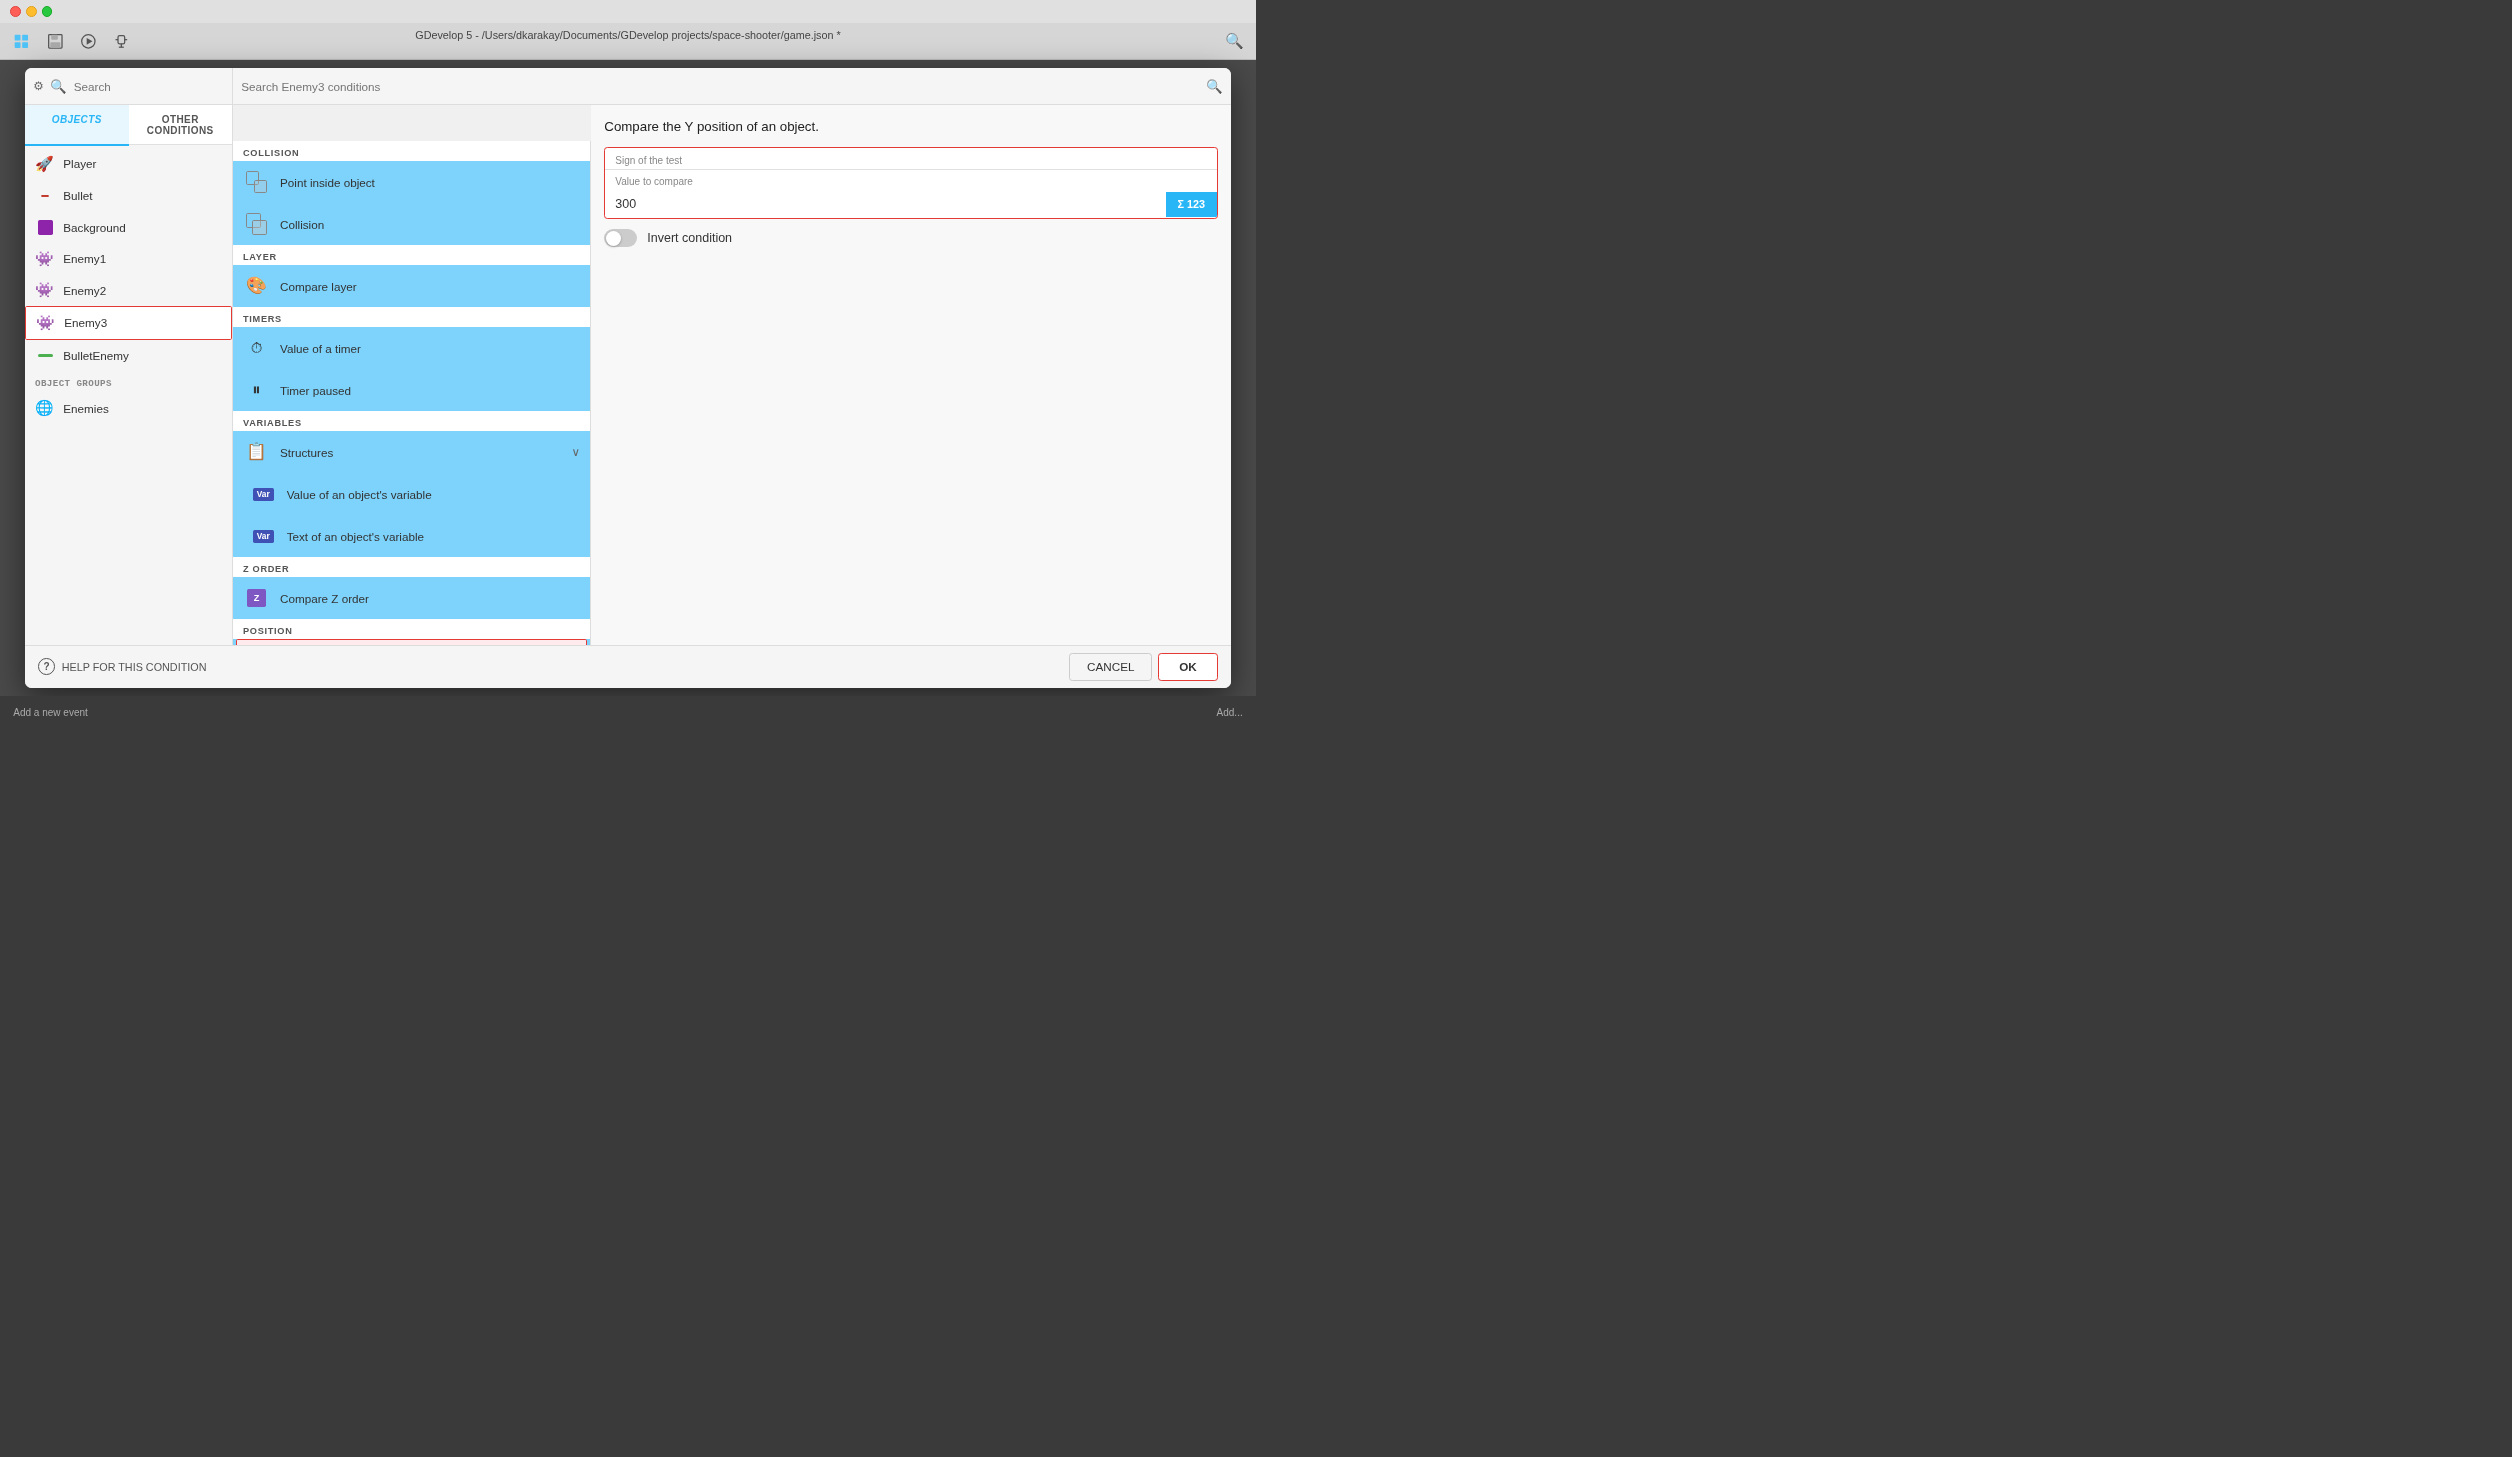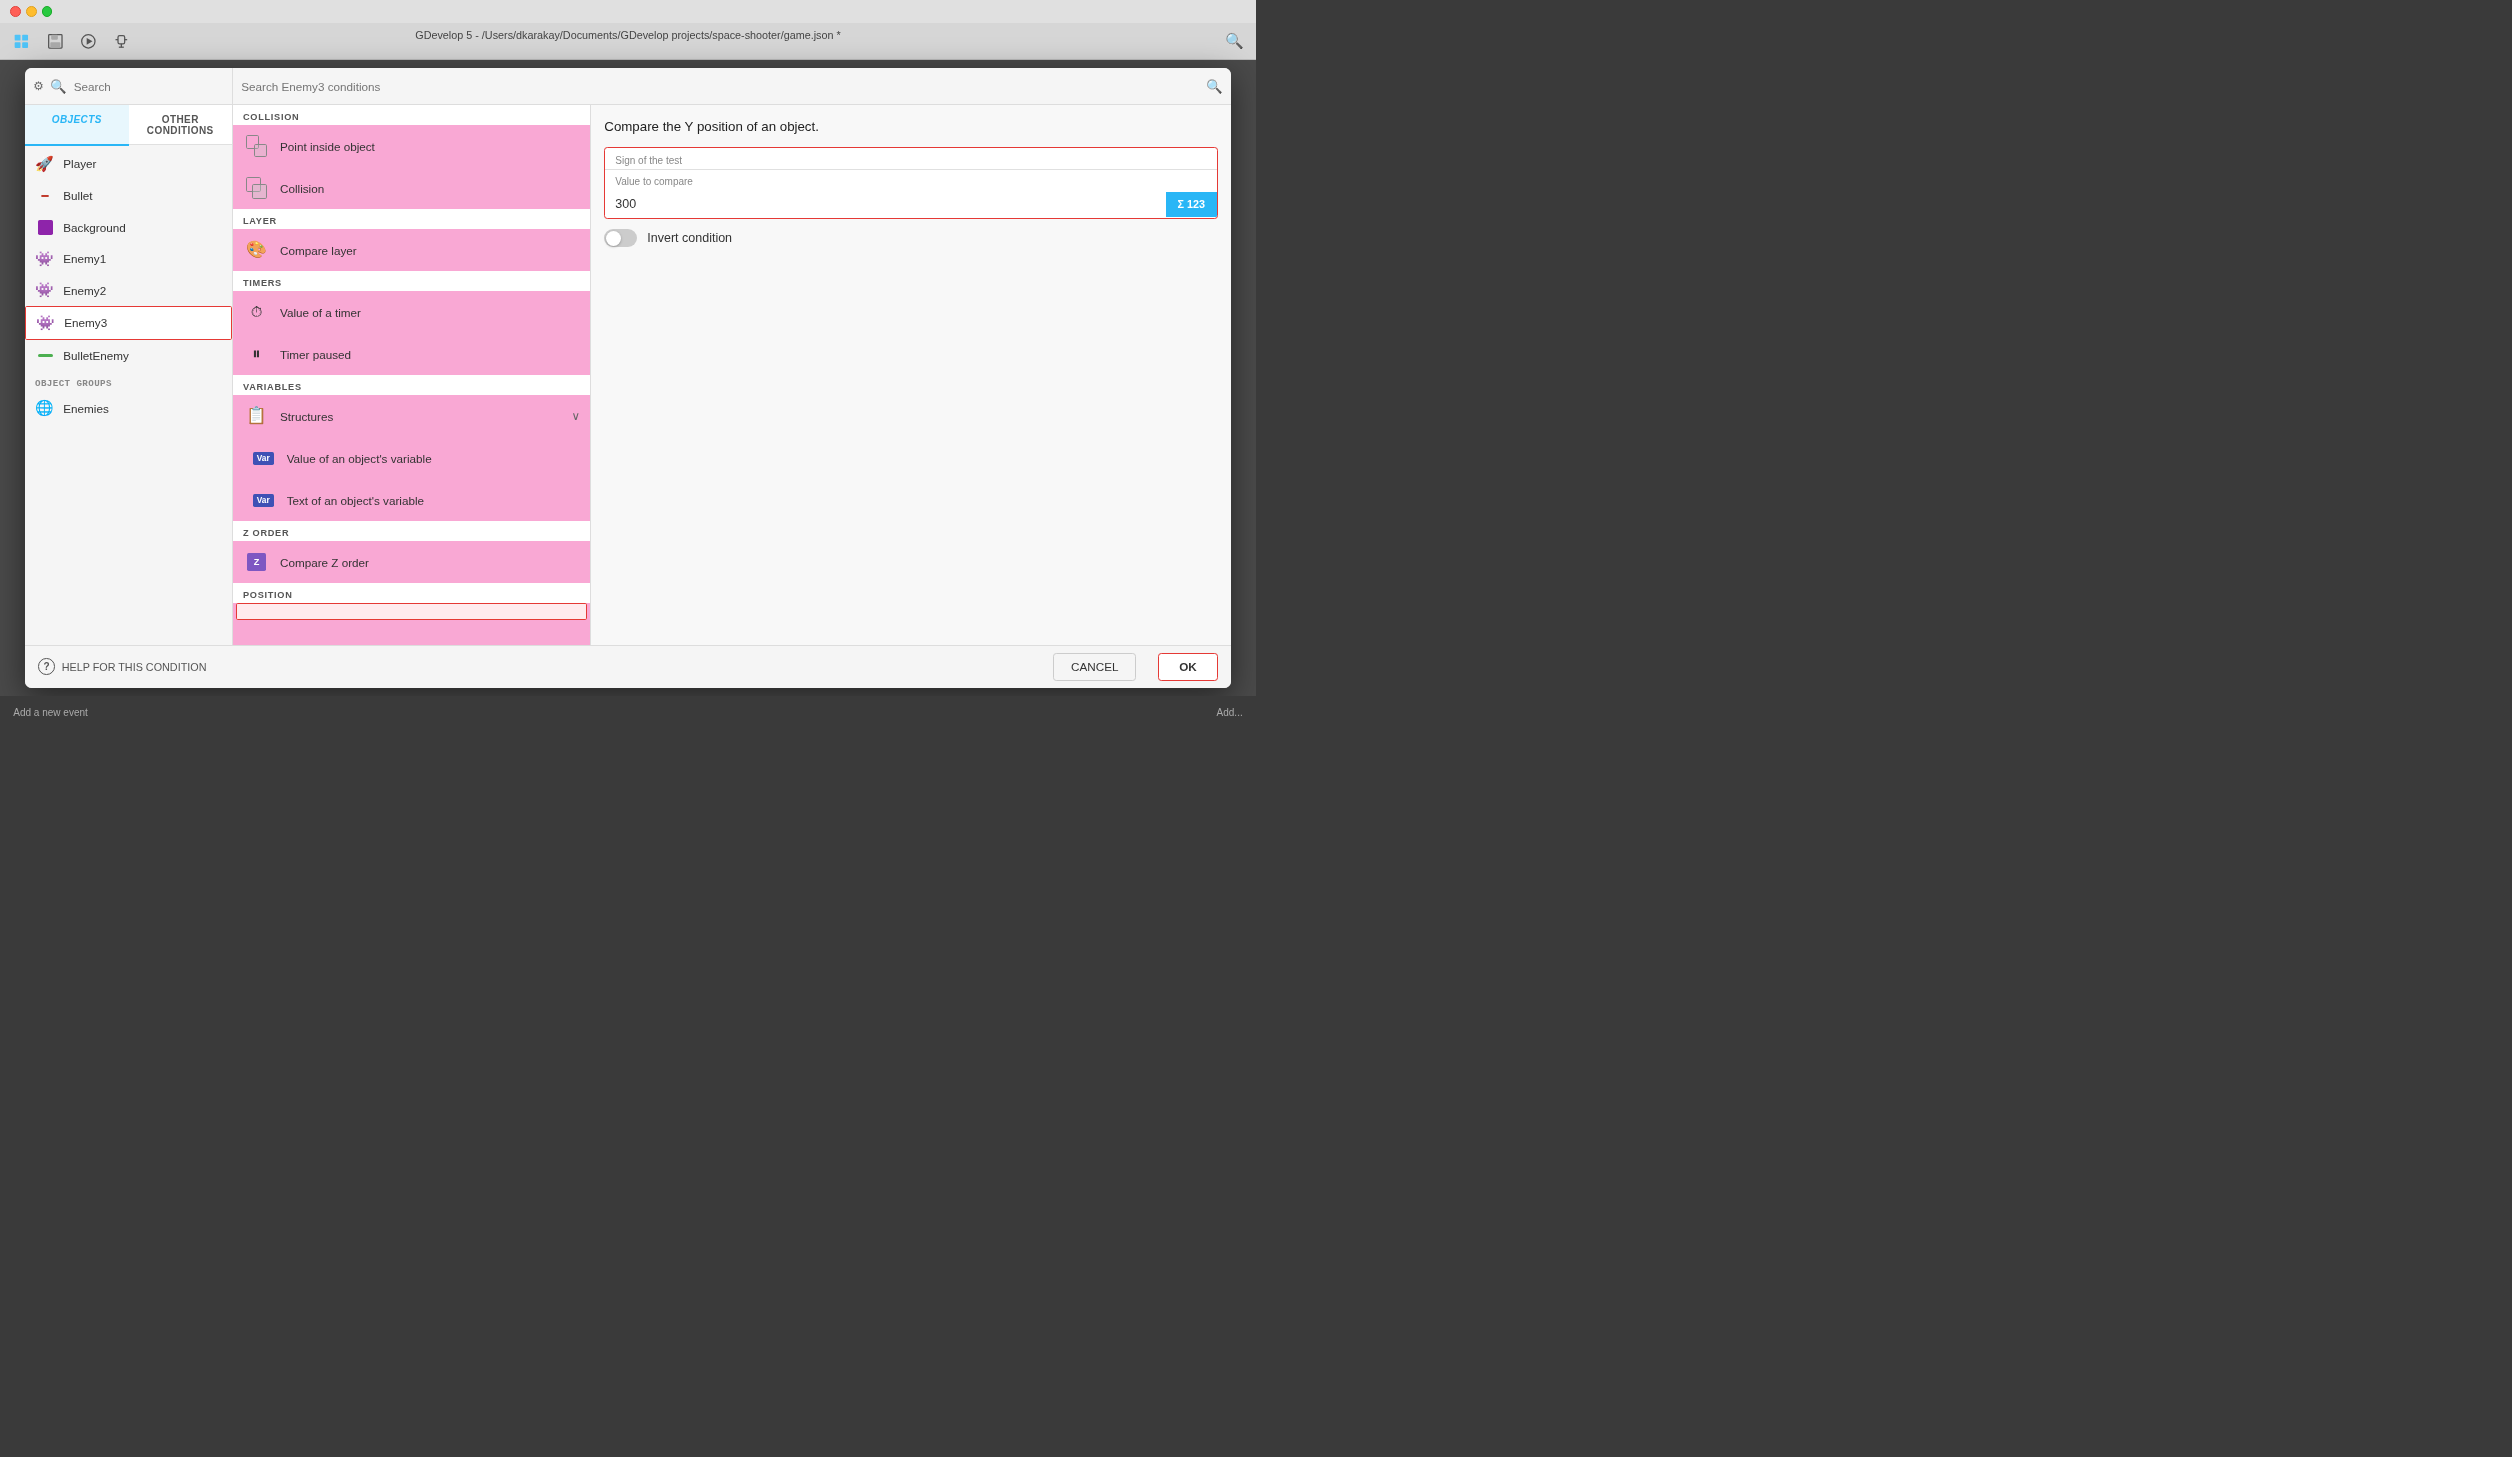--- a/index.html
+++ b/index.html
@@ -224,23 +224,24 @@
       color: #888;
       text-transform: uppercase;
       letter-spacing: 0.4px;
       font-family: Liberation Mono, monospace;
     }
 
     
     .middle-panel {
       width: 358px;
       flex-shrink: 0;
-      background: #f9a8d4;
+      background: #7dd3fc;
       border-right: 0.8px solid #ddd;
       overflow-y: auto;
+      margin-top: 36px;
     }
     .condition-section-header {
       padding: 6.7px 10px 3.3px;
       font-size: 9.2px;
       font-weight: 700;
       color: #555;
       letter-spacing: 0.7px;
       text-transform: uppercase;
       background: #fff;
     }
@@ -401,21 +402,21 @@
       align-items: center;
       gap: 6.7px;
       color: #555;
       font-size: 10.8px;
       cursor: pointer;
       text-decoration: none;
     }
     .footer-buttons {
       margin-left: auto;
       display: flex;
-      gap: 22px;
+      gap: 6px;
     }
     .btn-cancel {
       background: transparent;
       border: 0.8px solid #ccc;
       padding: 6.7px 16.7px;
       border-radius: 3.3px;
       font-size: 11.7px;
       color: #333;
       cursor: pointer;
     }

